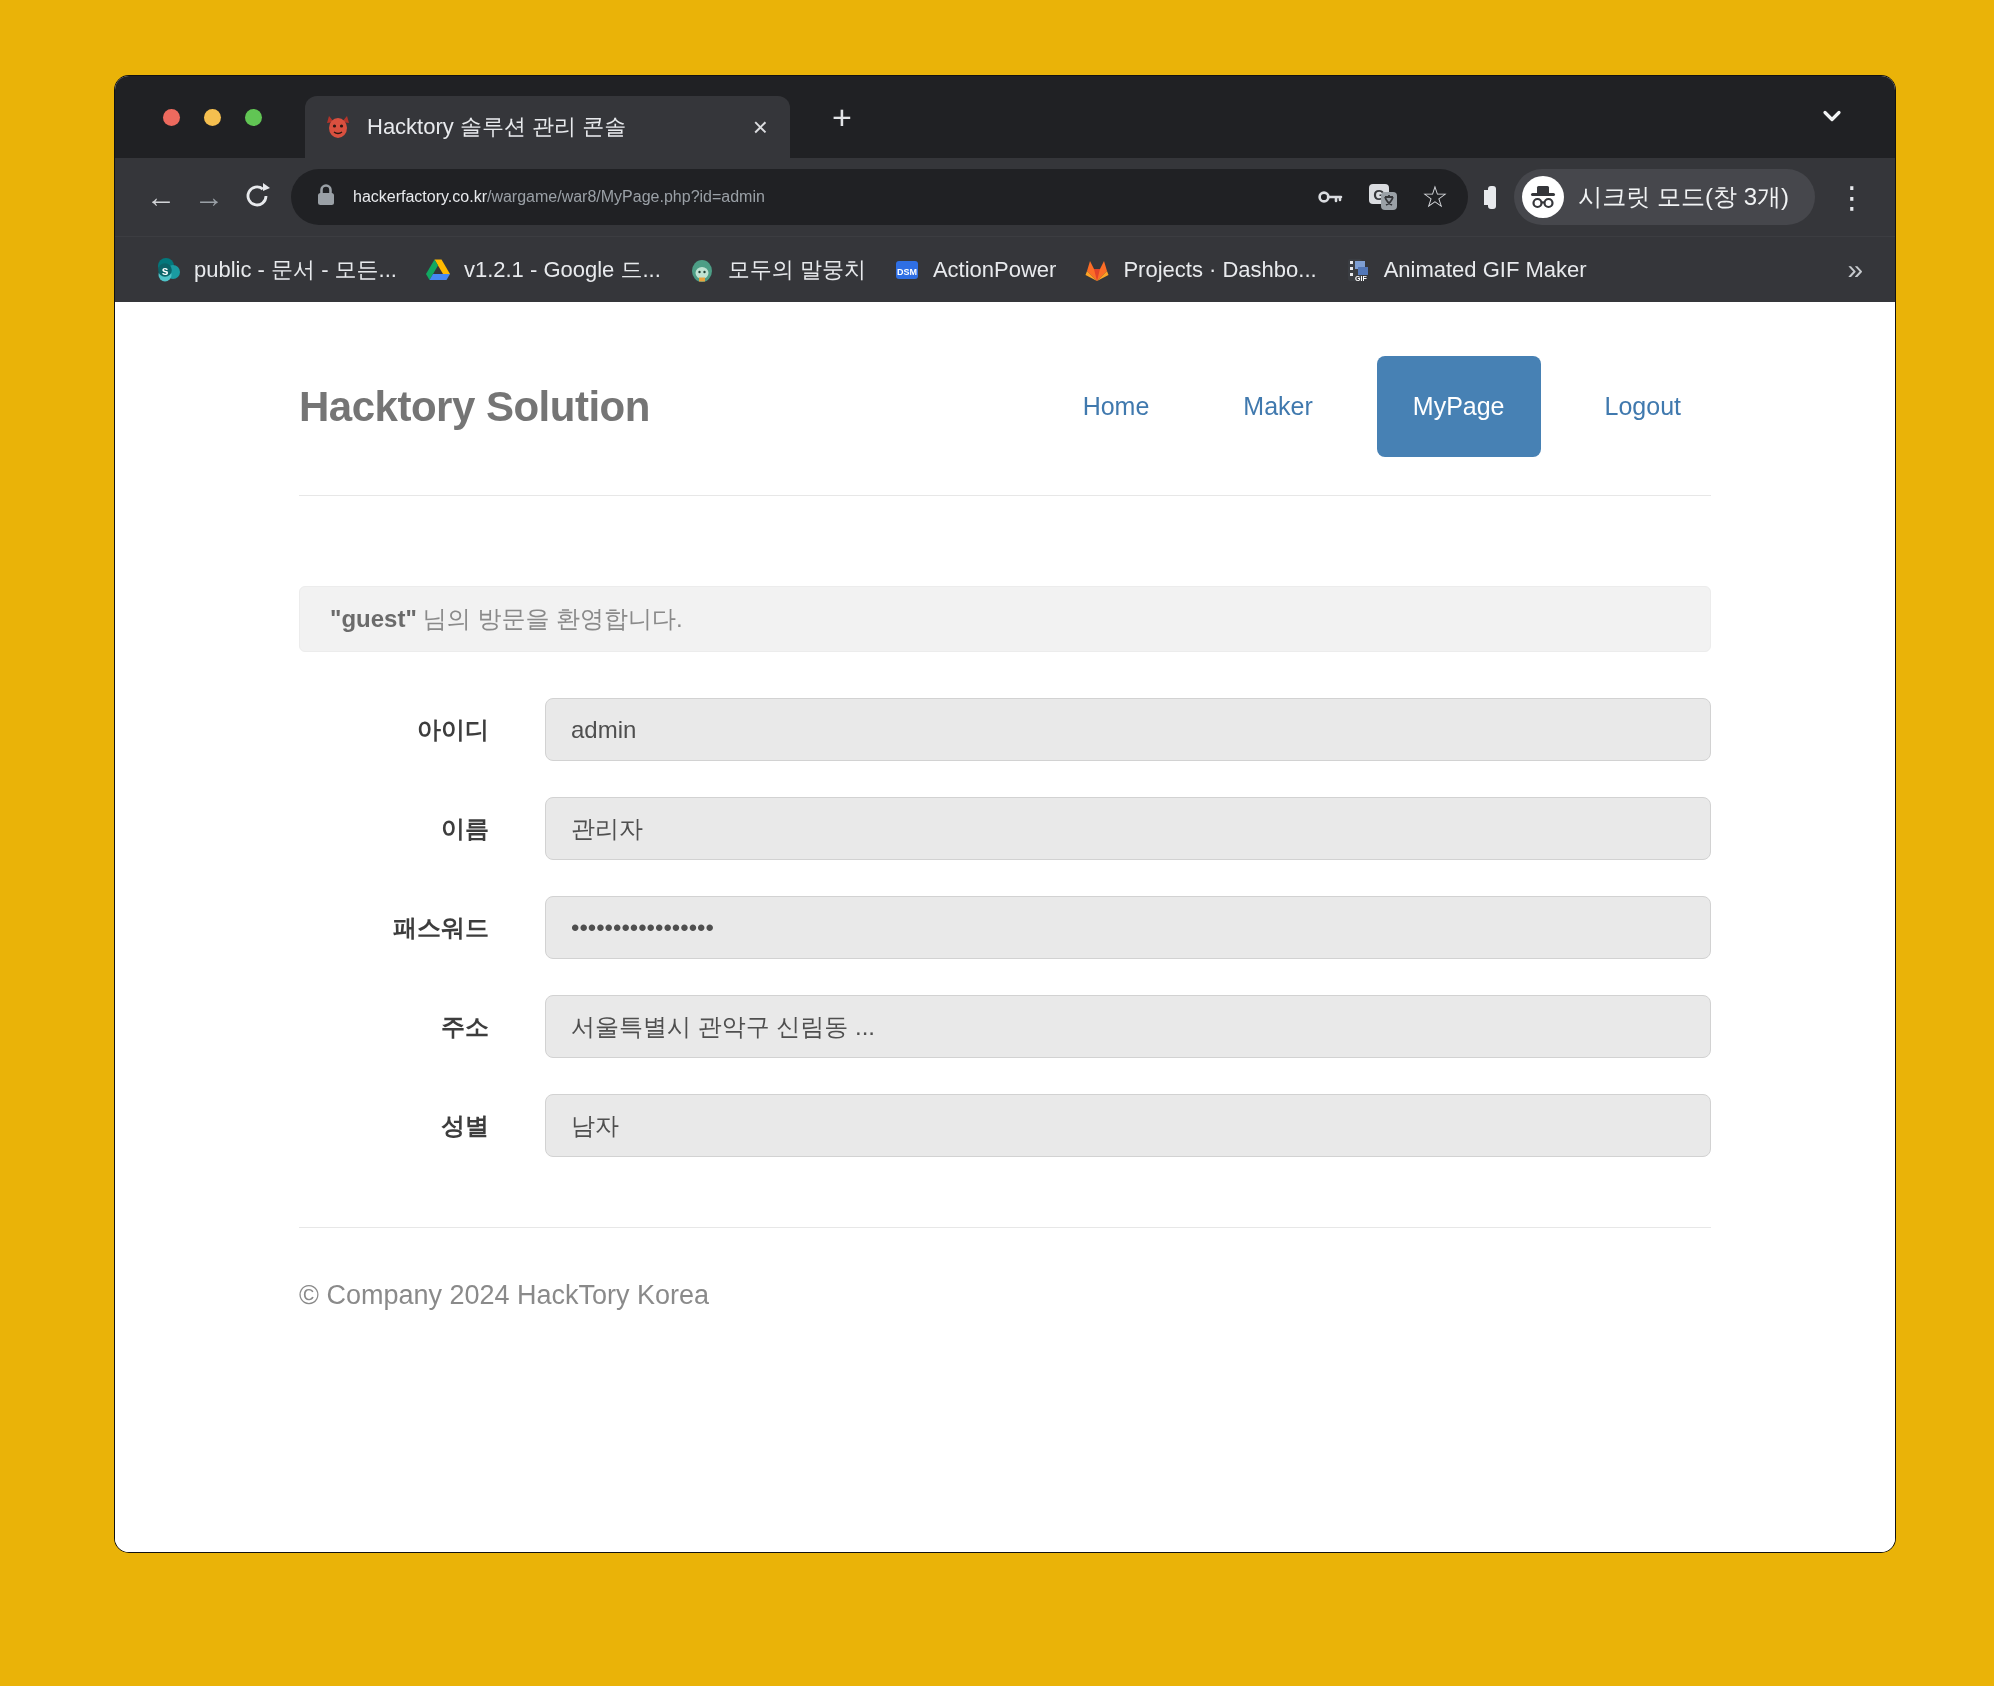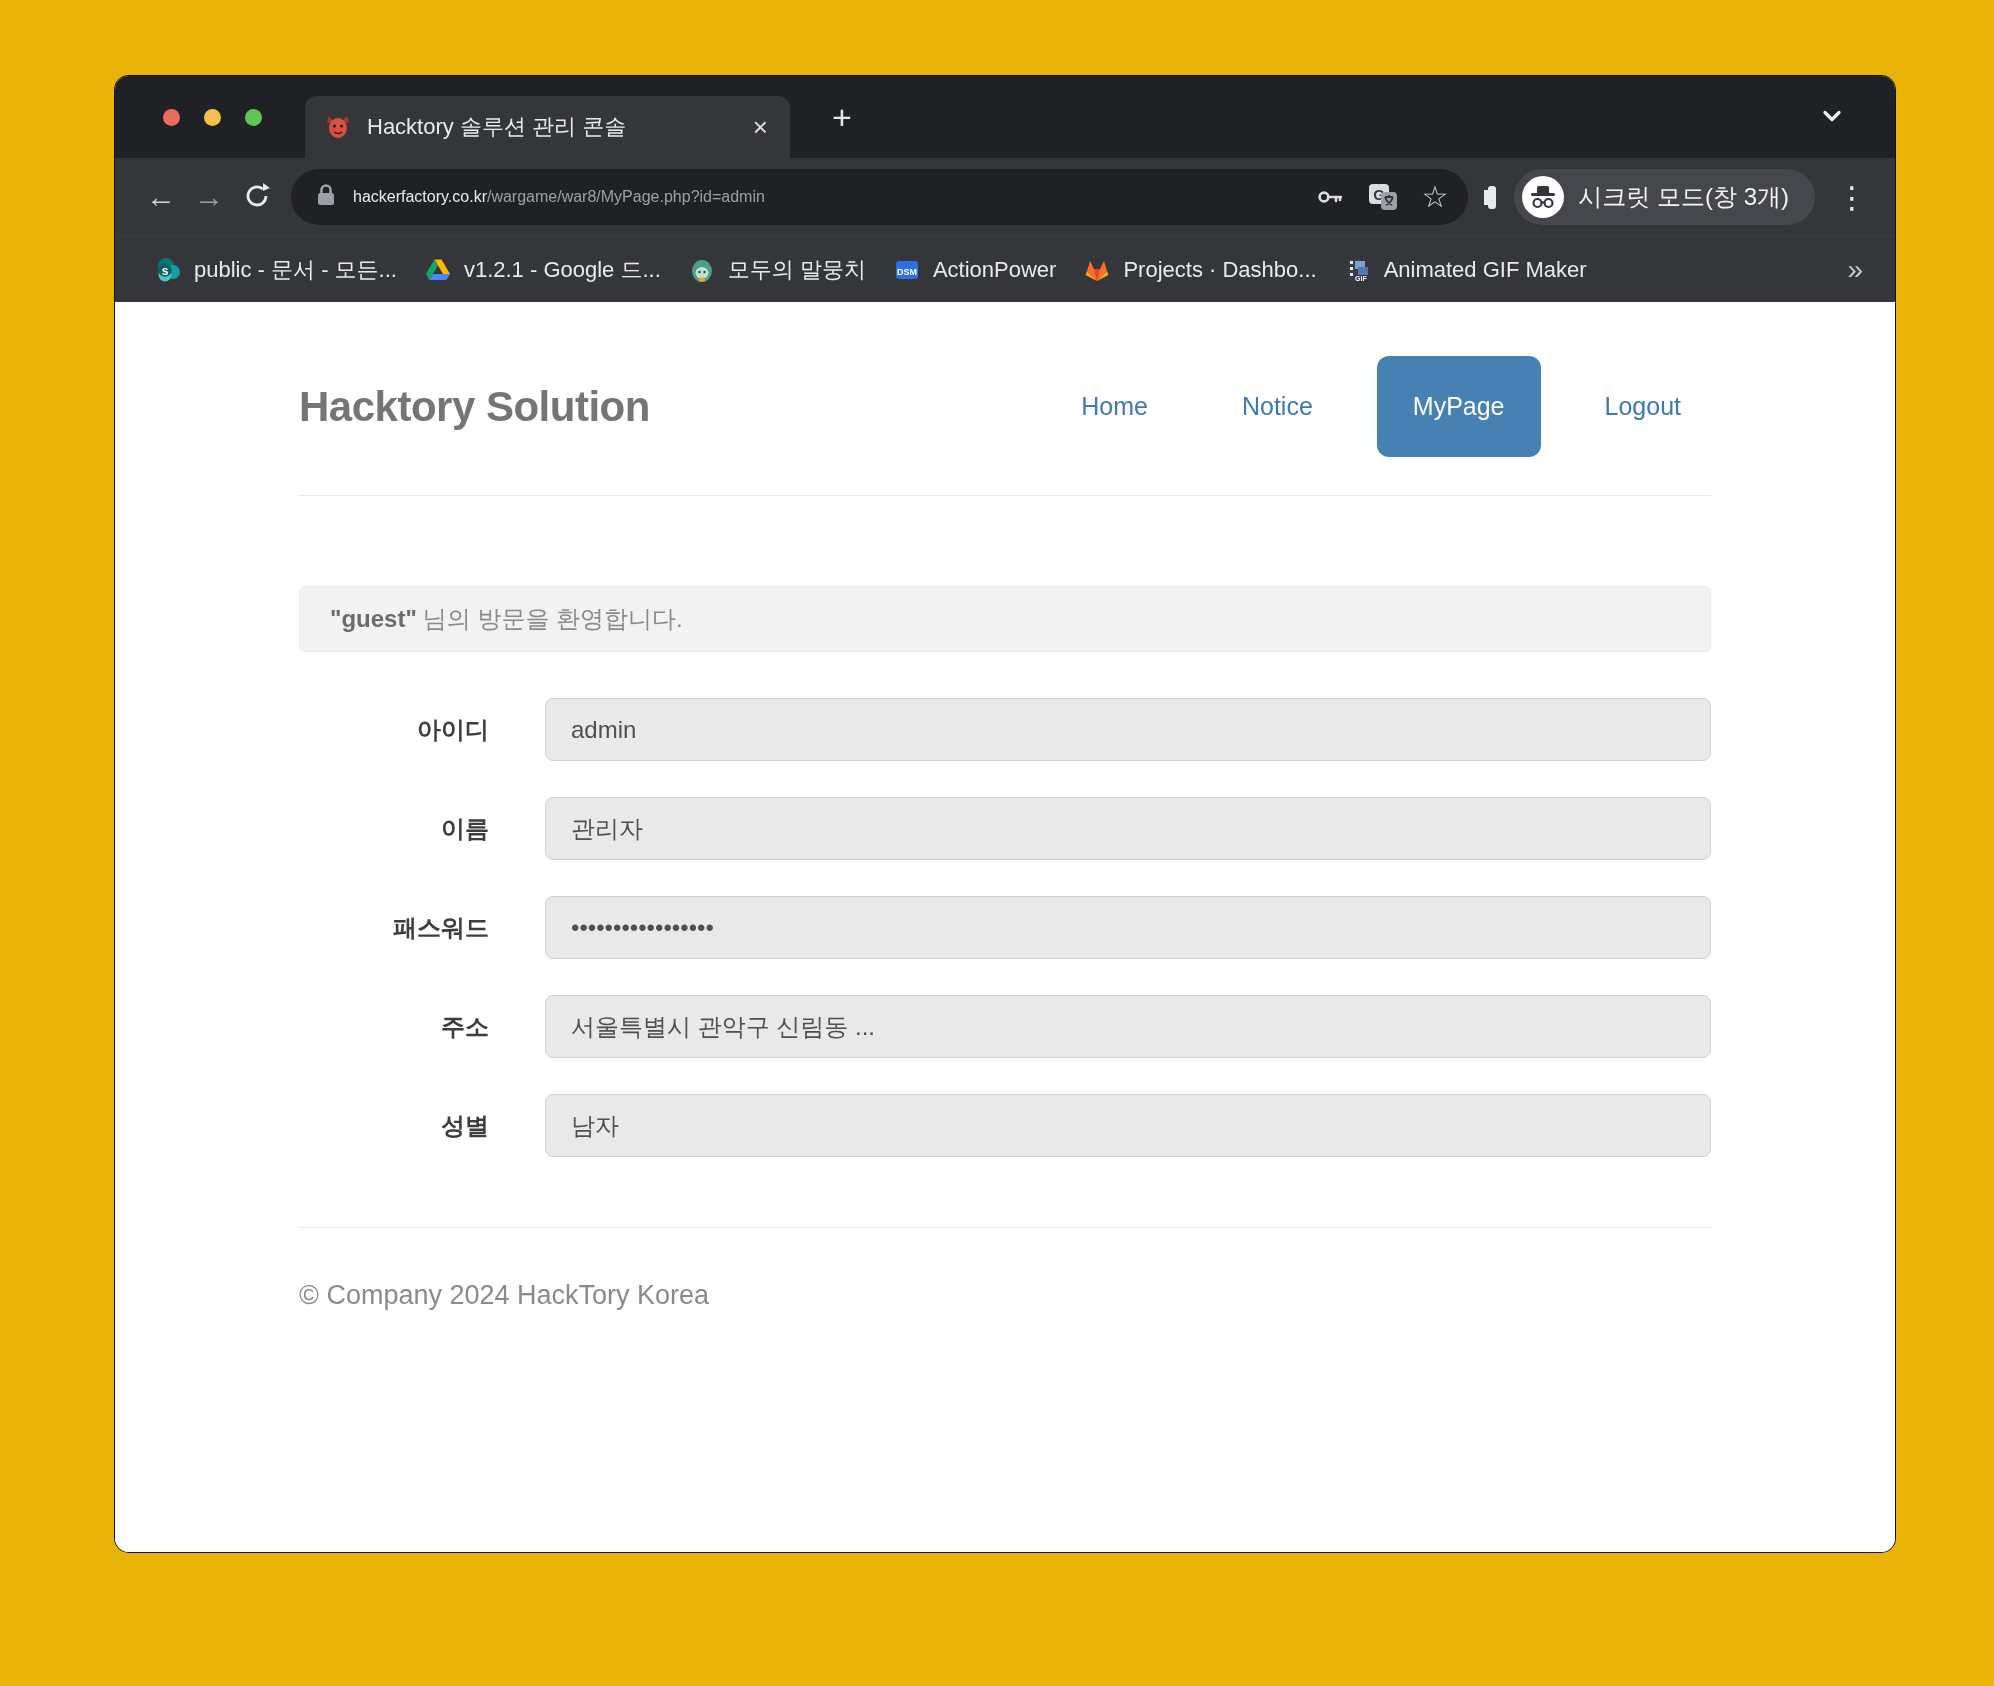--- a/index.html
+++ b/index.html
@@ -47,21 +47,21 @@
   .bm-spacer{flex:1;}
   .bm-more{border:none;background:none;color:#c7cace;font-size:28px;padding:0 6px;flex:none;}
 
   
   .page{height:1250px;background:#fff;overflow:hidden;}
   .container{width:1412px;margin:9px auto;}
   .header{display:flex;align-items:center;justify-content:space-between;margin-top:54px;}
   .brand{font-size:42px;font-weight:bold;color:#757575;letter-spacing:-0.5px;}
   .mainnav{display:flex;align-items:center;gap:8px;}
   .navlink{border:none;background:none;color:#4079ae;font-size:25px;padding:20px 30px;margin-left:26px;border-radius:8px;}
-  .navlink.active{background:#4781b4;color:#fff;padding:36px 36px;border-radius:12px;}
+  .navlink.active{background:#4781b4;color:#fff;padding:36px 36px;}
   .rule{border:none;border-top:1px solid #e7e7e7;margin:38px 0 0 0;}
   .welcome{margin-top:90px;background:#f2f2f2;border:1px solid #ececec;border-radius:6px;height:66px;display:flex;align-items:center;padding-left:30px;font-size:24px;color:#8a8a8a;}
   .welcome b{color:#6b6b6b;margin-right:6px;}
   .form{margin-top:46px;}
   .frow{display:flex;align-items:center;margin-bottom:36px;}
   .flabel{width:246px;text-align:right;padding-right:56px;font-size:24px;font-weight:bold;color:#3d3d3d;flex:none;}
   .finput{flex:1;height:63px;background:#e9e9e9;border:1px solid #d2d2d2;border-radius:8px;font-size:24px;color:#4f4f4f;padding:0 25px;outline:none;}
   .footer{margin-top:70px;border-top:1px solid #e7e7e7;padding-top:52px;font-size:27px;color:#8a8a8a;}
 </style>
 </head>
@@ -219,21 +219,21 @@
       <span class="bm-spacer"></span>
       <button class="bm-more">»</button>
     </div>
 
     <div class="page">
       <div class="container">
         <div class="header">
           <div class="brand">Hacktory Solution</div>
           <div class="mainnav">
             <button class="navlink">Home</button>
-            <button class="navlink">Notice</button>
+            <button class="navlink">Maker</button>
             <button class="navlink active">MyPage</button>
             <button class="navlink">Logout</button>
           </div>
         </div>
         <hr class="rule">
 
         <div class="welcome">
           <b>"guest"</b>
           <span>님의 방문을 환영합니다.</span>
         </div>

